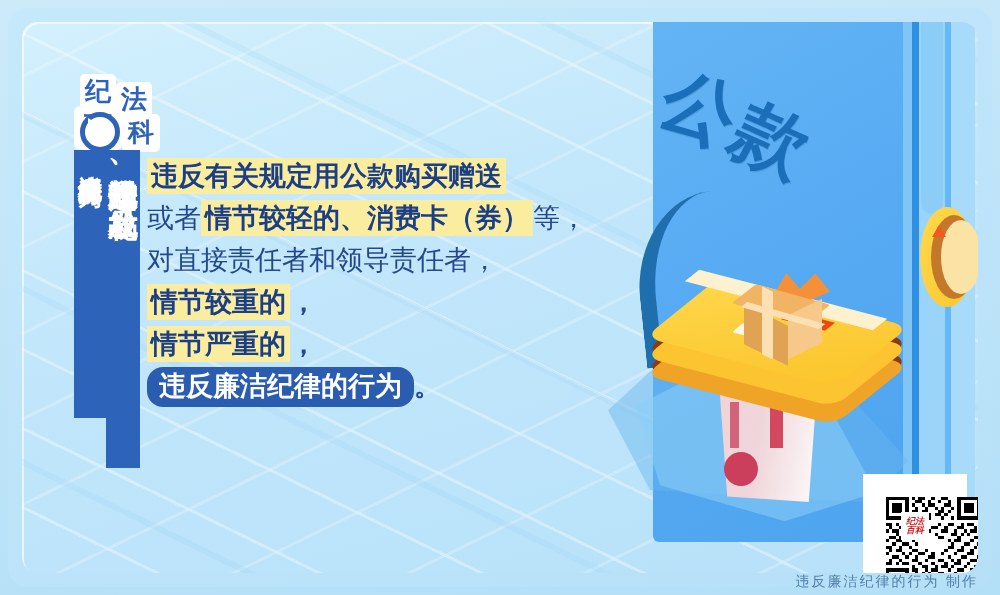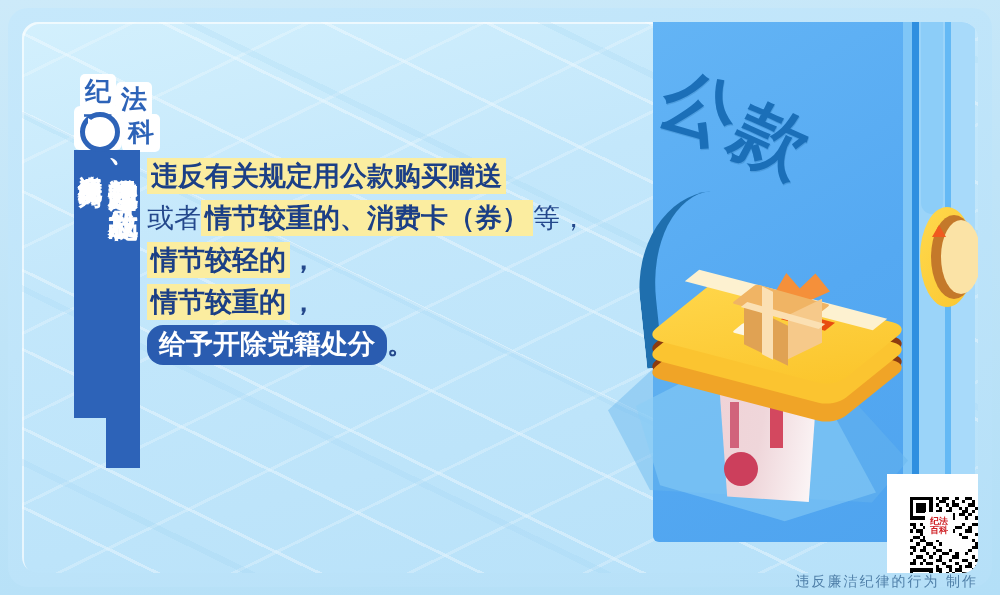--- a/index.html
+++ b/index.html
@@ -229,22 +229,22 @@
   }
   .plain{color:#24488c;}
   .pill{
     display:inline-block;background:#2a5cb0;color:#ffffff;font-weight:bold;
     padding:2px 12px 4px 12px;border-radius:16px;line-height:34px;
   }
   .punct{color:#24488c;font-weight:bold;}
 
   
   .qr-box{
-    position:absolute;left:865px;top:452px;width:104px;height:104px;
-    background:#fff;padding:23px;box-sizing:border-box;
+    position:absolute;left:841px;top:452px;width:104px;height:104px;
+    background:#fff;padding:23px;box-sizing:border-box;font-style:italic;
   }
   .qr-box svg{display:block;}
   .qr-logo{
     position:absolute;left:38px;top:38px;width:28px;height:28px;
     background:#fff;display:flex;align-items:center;justify-content:center;
   }
   .qr-logo span{
     color:#cf1f24;font-size:9px;font-weight:bold;line-height:9px;
     font-family:"DejaVu Serif","Liberation Serif",serif;
   }
@@ -326,24 +326,25 @@
 
     <div class="banner">
       <div class="col-left"></div>
       <div class="col-right"></div>
       <div class="vtext t-small">违反廉洁纪律的行为：</div>
       <div class="vtext t-big">违规公款赠送、发放礼品</div>
     </div>
 
     <div class="body-text">
         <div class="line"><span class="hl">违反有关规定用公款购买赠送</span></div>
-        <div class="line"><span class="plain">或者</span><span class="hl">情节较重的、消费卡（券）</span><span class="plain">等，</span></div>
-        <div class="line"><span class="hl">情节较轻的</span><span class="punct">，</span></div>
+        <div class="line"><span class="plain">或者</span><span class="hl">情节较轻的、消费卡（券）</span><span class="plain">等，</span></div>
+        <div class="line"><span class="plain">对直接责任者和领导责任者，</span></div>
         <div class="line"><span class="hl">情节较重的</span><span class="punct">，</span></div>
-        <div class="line"><span class="pill">给予开除党籍处分</span><span class="punct">。</span></div>
+        <div class="line"><span class="hl">情节严重的</span><span class="punct">，</span></div>
+        <div class="line"><span class="pill">违反廉洁纪律的行为</span><span class="punct">。</span></div>
       </div>
 
     <div class="qr-box">
       <svg width="94" height="94" viewBox="0 0 29 29" shape-rendering="crispEdges">
         <rect width="29" height="29" fill="#fff"></rect>
         <g fill="#000">
           <rect x="0" y="0" width="7" height="1"></rect>
             <rect x="0" y="6" width="7" height="1"></rect>
           <rect x="0" y="0" width="1" height="7"></rect>
             <rect x="6" y="0" width="1" height="7"></rect>

